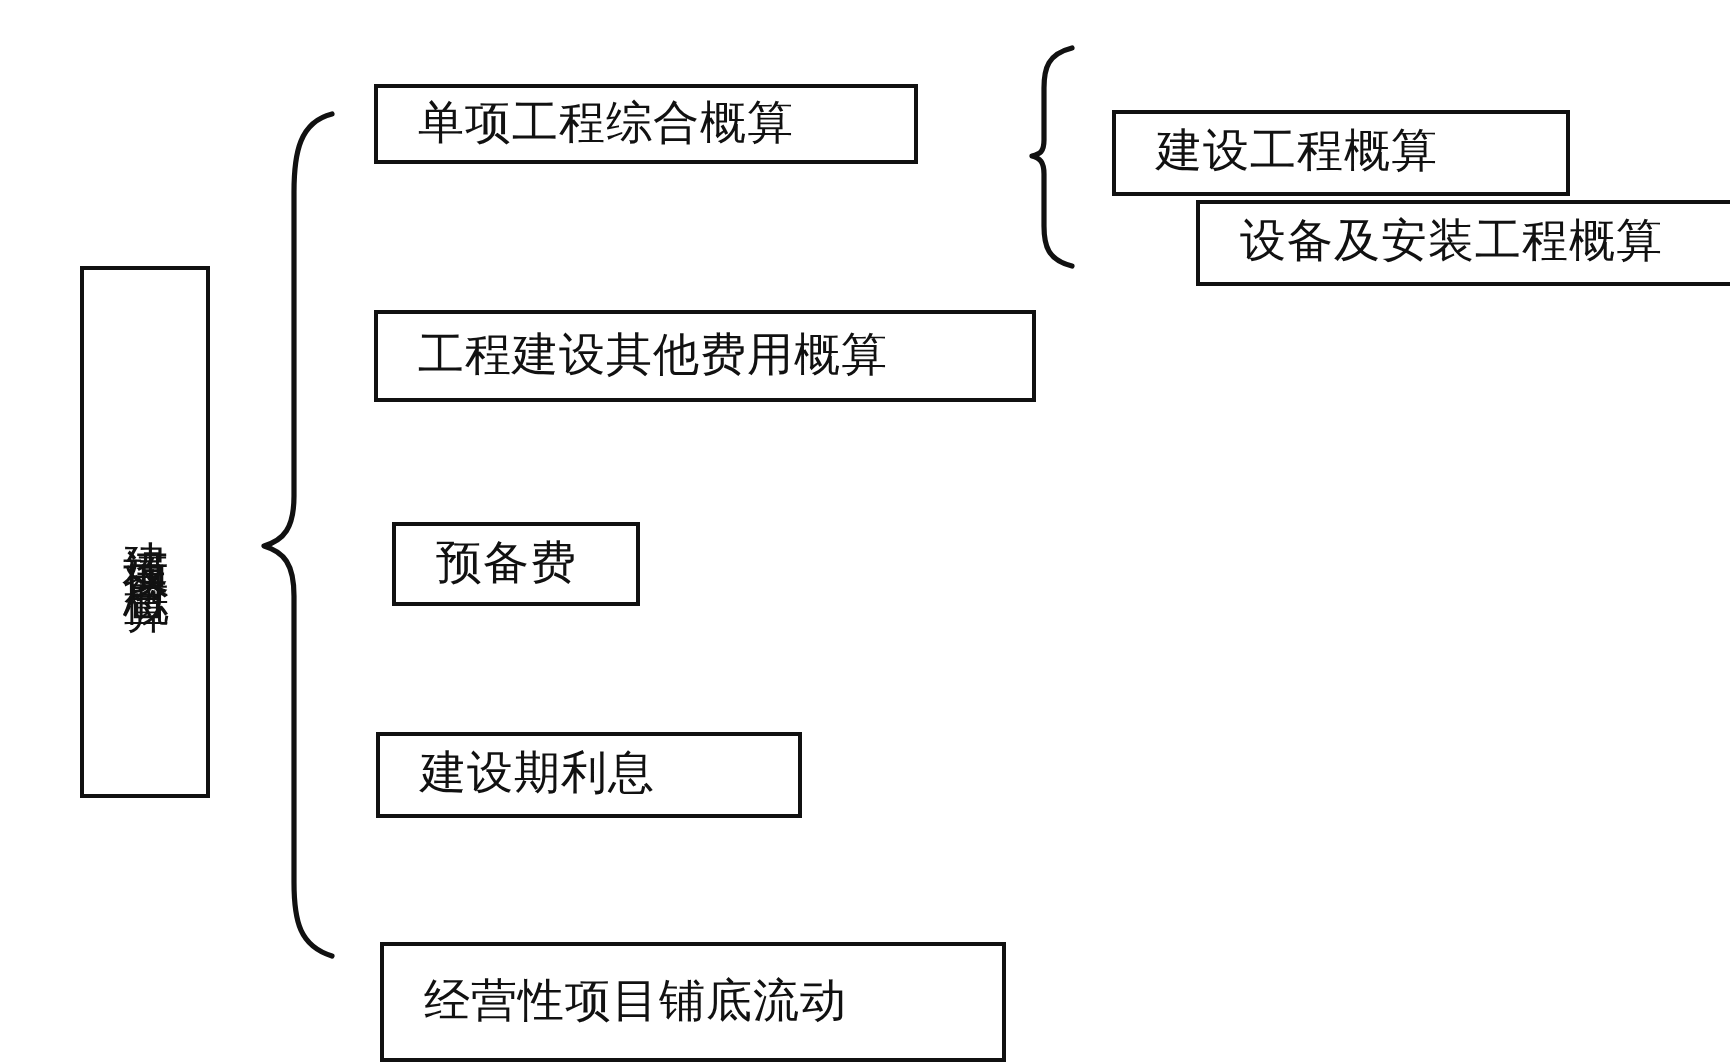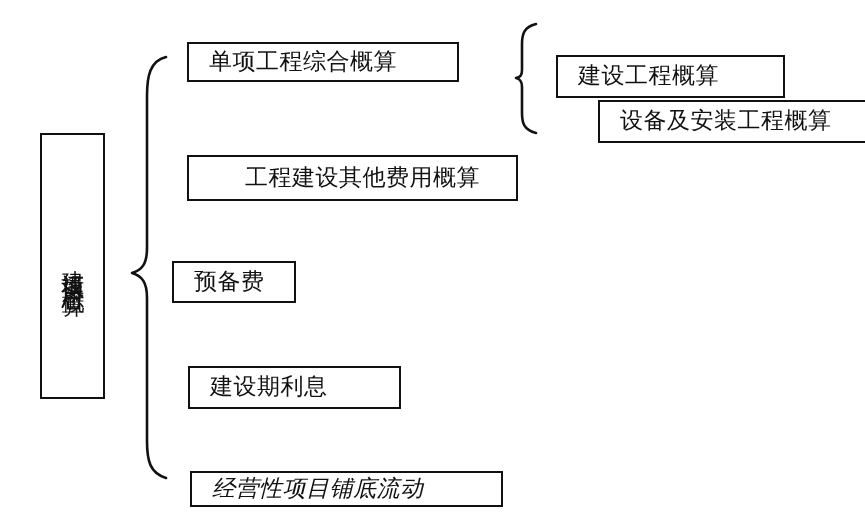--- a/index.html
+++ b/index.html
@@ -82,33 +82,33 @@
   </svg>
 
   <div class="node-box v-box" style="left:40px; top:133px; width:65px; height:266px;">
     <span class="label">建设项目总概算</span>
   </div>
 
   <div class="node-box h-box" style="left:187px; top:42px; width:272px; height:40px;">
     <span class="label">单项工程综合概算</span>
   </div>
 
-  <div class="node-box h-box" style="left:187px; top:155px; width:331px; height:46px;justify-content:center;">
+  <div class="node-box h-box" style="left:187px; top:155px; width:331px; height:46px;">
     <span class="label">工程建设其他费用概算</span>
   </div>
 
-  <div class="node-box h-box" style="left:172px; top:261px; width:124px; height:42px;">
+  <div class="node-box h-box" style="left:196px; top:261px; width:124px; height:42px;">
     <span class="label">预备费</span>
   </div>
 
   <div class="node-box h-box" style="left:188px; top:366px; width:213px; height:43px;">
     <span class="label">建设期利息</span>
   </div>
 
-  <div class="node-box h-box" style="left:190px; top:471px; width:313px; height:36px;font-style:italic;">
+  <div class="node-box h-box" style="left:190px; top:471px; width:313px; height:60px;">
     <span class="label">经营性项目铺底流动</span>
   </div>
 
   <div class="node-box h-box" style="left:556px; top:20px; width:229px; height:43px;margin-top:35px;">
     <span class="label">建设工程概算</span>
   </div>
 
   <div class="node-box h-box" style="left:556px; top:100px; width:296px; height:43px;margin-left:42px;">
     <span class="label">设备及安装工程概算</span>
   </div>

